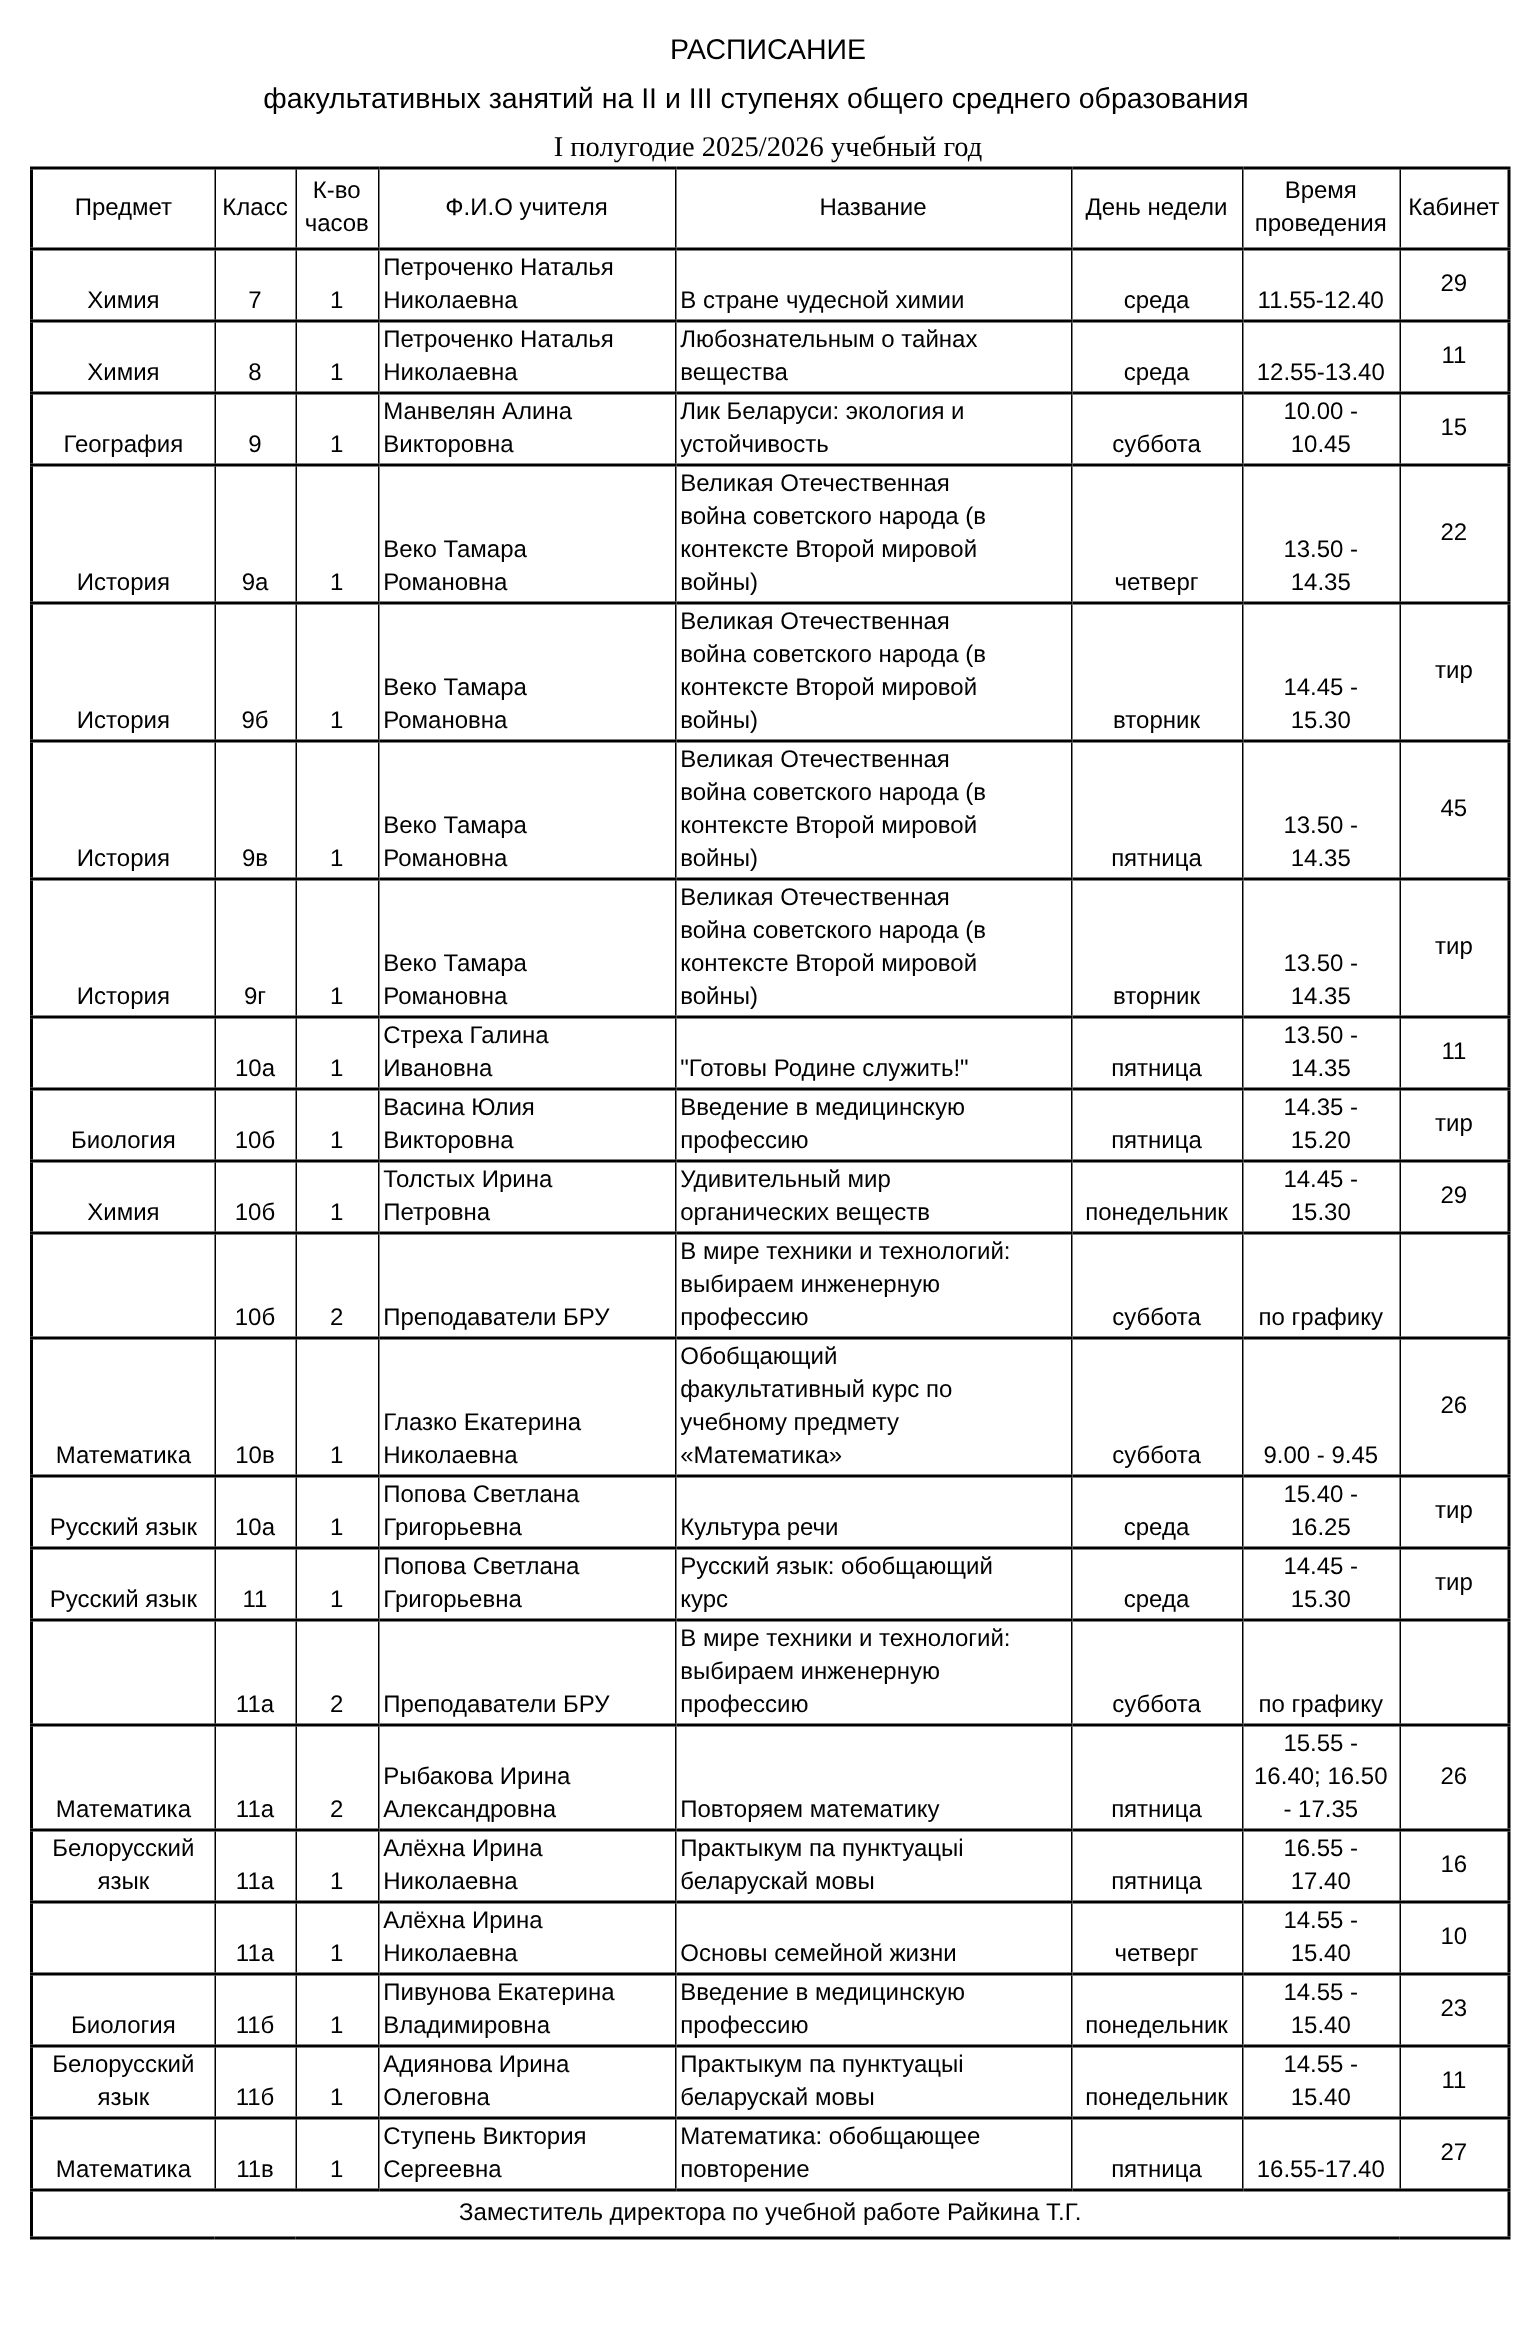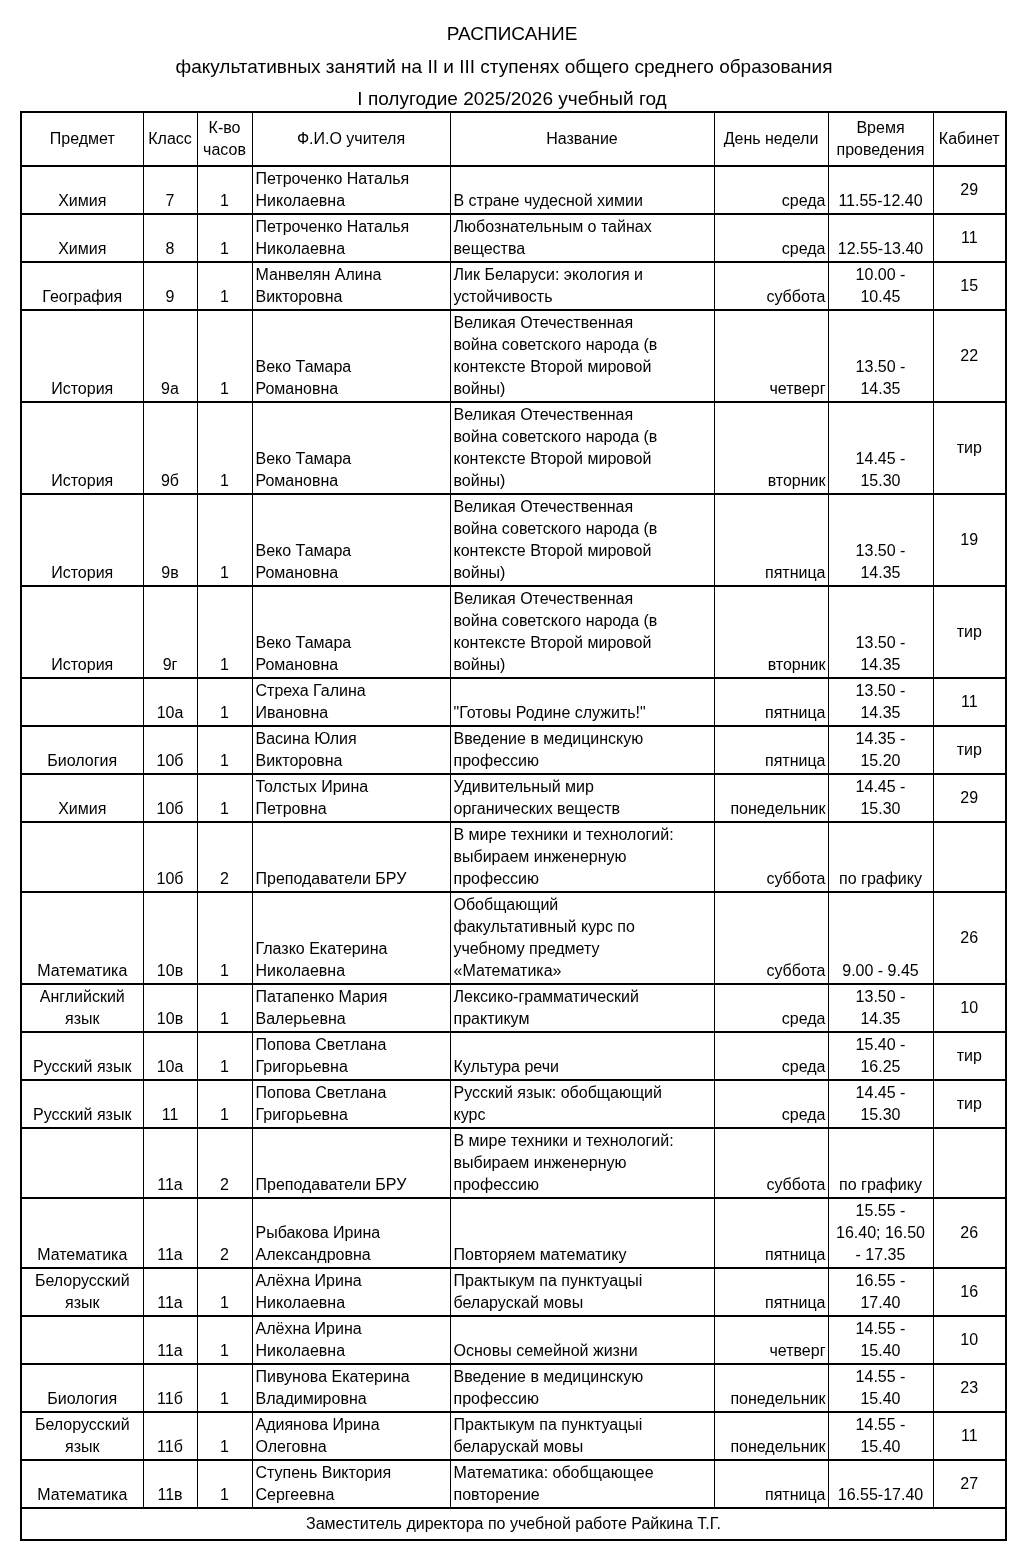--- a/index.html
+++ b/index.html
@@ -17,21 +17,21 @@
     overflow: hidden;
   }
   .heading {
     text-align: center;
     font-size: 19px;
     line-height: 19px;
     font-weight: normal;
   }
   .h1 { margin: 24px 0 0 0; }
   .h2 { margin: 14px 16px 0 0; }
-  .h3 { margin: 13px 0 3px 0; }
+  .h3 { margin: 13px 0 3px 0; font-family: Liberation Serif, serif; }
 
   table.schedule {
     border-collapse: collapse;
     table-layout: fixed;
     width: 985px;
     margin-left: 20px;
     border: 2px solid #000;
     font-size: 16px;
     line-height: 22px;
   }
@@ -51,21 +51,21 @@
   }
   td {
     vertical-align: bottom;
     padding: 1px 3px;
   }
   .c-subject { text-align: center; }
   .c-grade   { text-align: center; }
   .c-hours   { text-align: center; }
   .c-teacher { text-align: left; }
   .c-title   { text-align: left; }
-  .c-day     { text-align: right; padding: 1px 2px; }
+  .c-day     { text-align: center; padding: 1px 2px; }
   .c-time    { text-align: center; white-space: pre; padding: 1px; }
   .c-room    { text-align: center; vertical-align: middle; }
   td.signature {
     text-align: center;
     vertical-align: middle;
     padding: 4px 2px;
     border-radius: 14px;
   }
 </style>
 </head>
@@ -173,21 +173,21 @@
         <td class="c-hours">1</td>
         <td class="c-teacher">Веко Тамара
 Романовна</td>
         <td class="c-title">Великая Отечественная
 война советского народа (в
 контексте Второй мировой
 войны)</td>
         <td class="c-day">пятница</td>
         <td class="c-time">13.50 -
 14.35</td>
-        <td class="c-room">19</td>
+        <td class="c-room">45</td>
       </tr>
       <tr>
         <td class="c-subject">История</td>
         <td class="c-grade">9г</td>
         <td class="c-hours">1</td>
         <td class="c-teacher">Веко Тамара
 Романовна</td>
         <td class="c-title">Великая Отечественная
 война советского народа (в
 контексте Второй мировой
@@ -255,34 +255,20 @@
 Николаевна</td>
         <td class="c-title">Обобщающий
 факультативный курс по
 учебному предмету
 «Математика»</td>
         <td class="c-day">суббота</td>
         <td class="c-time">9.00 - 9.45</td>
         <td class="c-room">26</td>
       </tr>
       <tr>
-        <td class="c-subject">Английский
-язык</td>
-        <td class="c-grade">10в</td>
-        <td class="c-hours">1</td>
-        <td class="c-teacher">Патапенко Мария
-Валерьевна</td>
-        <td class="c-title">Лексико-грамматический
-практикум</td>
-        <td class="c-day">среда</td>
-        <td class="c-time">13.50 -
-14.35</td>
-        <td class="c-room">10</td>
-      </tr>
-      <tr>
         <td class="c-subject">Русский язык</td>
         <td class="c-grade">10а</td>
         <td class="c-hours">1</td>
         <td class="c-teacher">Попова Светлана
 Григорьевна</td>
         <td class="c-title">Культура речи</td>
         <td class="c-day">среда</td>
         <td class="c-time">15.40 -
 16.25</td>
         <td class="c-room">тир</td>

